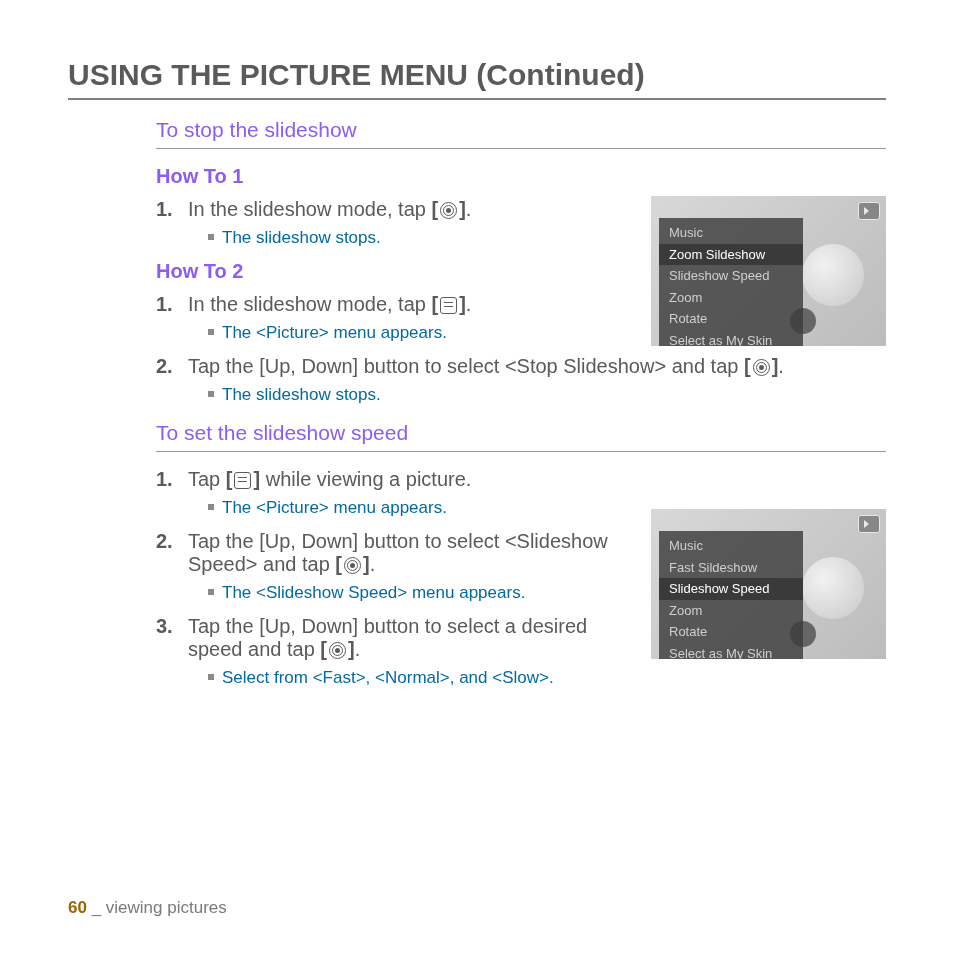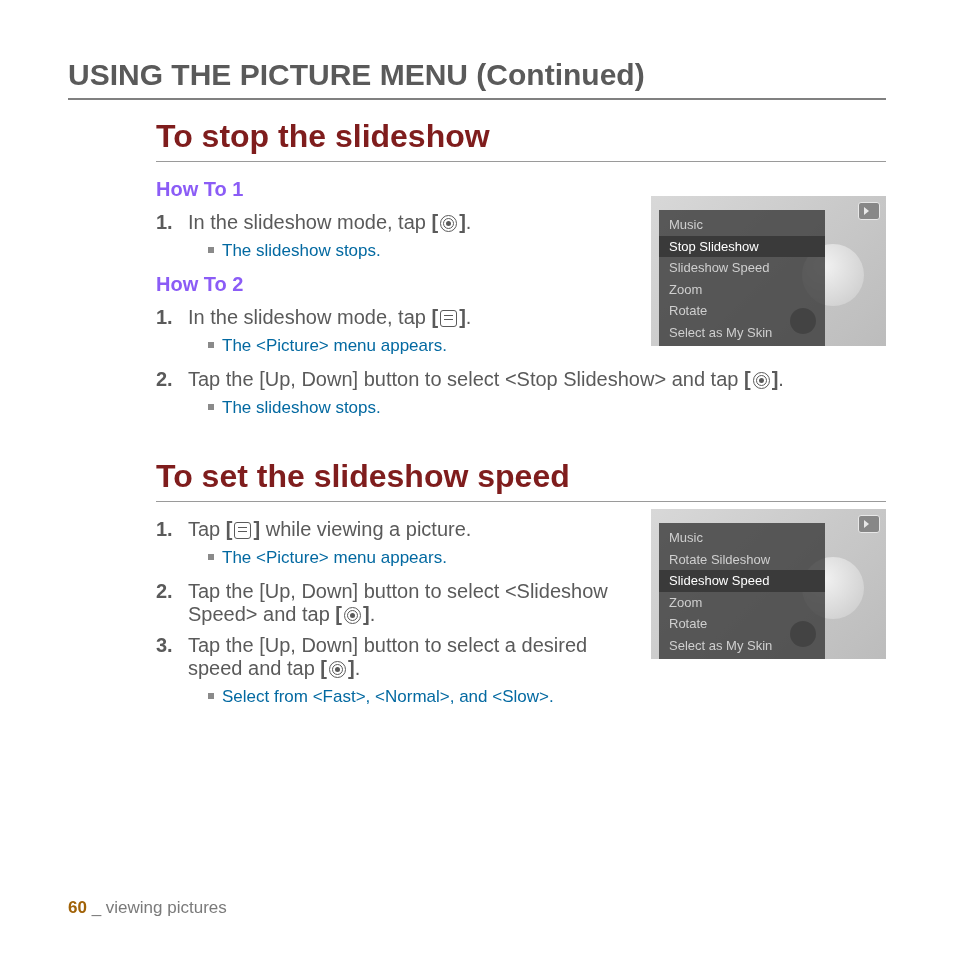--- a/index.html
+++ b/index.html
@@ -24,23 +24,23 @@
     color: #5a5a5a;
     margin: 0 0 6px 0;
   }
   .rule {
     border: none;
     border-top: 2px solid #808080;
     margin: 0 0 18px 0;
   }
   .section { margin-left: 88px; }
   .section-heading {
-    font-size: 32px;
-    font-weight: bold;
-    color: #7f1d1d;
+    font-size: 21px;
+    font-weight: normal;
+    color: #8b5cf6;
     margin: 0 0 6px 0;
   }
   .section-rule {
     border: none;
     border-top: 1.5px solid #9a9a9a;
     margin: 0 0 16px 0;
   }
   .howto {
     font-size: 20px;
     font-weight: bold;
@@ -137,22 +137,22 @@
     background: rgba(40,40,40,.4);
   }
   .shot .corner::before {
     content: ""; position: absolute; left: 5px; top: 4px;
     border-left: 5px solid #e8e8e8;
     border-top: 4px solid transparent;
     border-bottom: 4px solid transparent;
   }
   .shot .menu {
     position: absolute;
-    left: 8px; top: 14px;
-    width: 166px;
+    left: 8px; top: 22px;
+    width: 144px;
     background: rgba(60,60,60,.82);
     font-size: 13px;
     color: #cfcfcf;
     padding: 4px 0;
   }
   .shot .menu .mi {
     padding: 2px 10px;
     line-height: 1.35;
     white-space: nowrap;
   }
@@ -165,21 +165,21 @@
 
   .footer {
     position: absolute;
     left: 68px;
     bottom: 36px;
     font-size: 17px;
     color: #7a7a7a;
   }
   .footer .pn { font-weight: bold; color: #a16207; }
 
-  .sec2 { margin-top: 38px; }
+  .sec2 { margin-top: 14px; }
   .step-wide { max-width: 720px; }
   .step-narrow { max-width: 430px; }
 </style>
 </head>
 <body>
 
 <div class="page">
 
   <h1 class="page-title">USING THE PICTURE MENU (Continued)</h1>
   <hr class="rule">
@@ -216,21 +216,21 @@
           </ul>
       </li>
     </ol>
   </div>
 
   <div class="shot shot1">
     <div class="bg-circle"></div>
     <div class="corner"></div>
     <div class="menu" id="menu1">
         <div class="mi">Music</div>
-        <div class="mi sel">Stop Slideshow</div>
+        <div class="mi sel">Zoom Sildeshow</div>
         <div class="mi">Slideshow Speed</div>
         <div class="mi">Zoom</div>
         <div class="mi">Rotate</div>
         <div class="mi">Select as My Skin</div>
       </div>
   </div>
 
   <div class="section sec2">
     <h2 class="section-heading">To set the slideshow speed</h2>
     <hr class="section-rule">
@@ -239,37 +239,40 @@
       <li class="step-narrow">
         <span class="num b">1.</span>
         <span>Tap </span><span class="icon-wrap"><span>[</span><span class="ic menu"></span><span>]</span></span><span> while viewing a picture.</span>
         <ul class="sub">
             <li>The &lt;Picture&gt; menu appears.</li>
           </ul>
       </li>
       <li class="step-narrow">
         <span class="num b">2.</span>
         <span>Tap the </span><span class="b">[Up, Down]</span><span> button to select </span><span class="b">&lt;Slideshow Speed&gt;</span><span> and tap </span><span class="icon-wrap"><span>[</span><span class="ic sel"></span><span>]</span></span><span>.</span>
+        <ul class="sub">
+            <li>The &lt;Slideshow Speed&gt; menu appears.</li>
+          </ul>
       </li>
       <li class="step-narrow">
         <span class="num b">3.</span>
         <span>Tap the </span><span class="b">[Up, Down]</span><span> button to select a desired speed and tap </span><span class="icon-wrap"><span>[</span><span class="ic sel"></span><span>]</span></span><span>.</span>
         <ul class="sub">
             <li>Select from &lt;Fast&gt;, &lt;Normal&gt;, and &lt;Slow&gt;.</li>
           </ul>
       </li>
     </ol>
   </div>
 
   <div class="shot shot2">
     <div class="bg-circle"></div>
     <div class="corner"></div>
     <div class="menu" id="menu2">
         <div class="mi">Music</div>
-        <div class="mi">Rotate Sildeshow</div>
+        <div class="mi">Fast Sildeshow</div>
         <div class="mi sel">Slideshow Speed</div>
         <div class="mi">Zoom</div>
         <div class="mi">Rotate</div>
         <div class="mi">Select as My Skin</div>
       </div>
   </div>
 
   <div class="footer">
     <span class="pn">60</span><span> _ </span><span>viewing pictures</span>
   </div>

